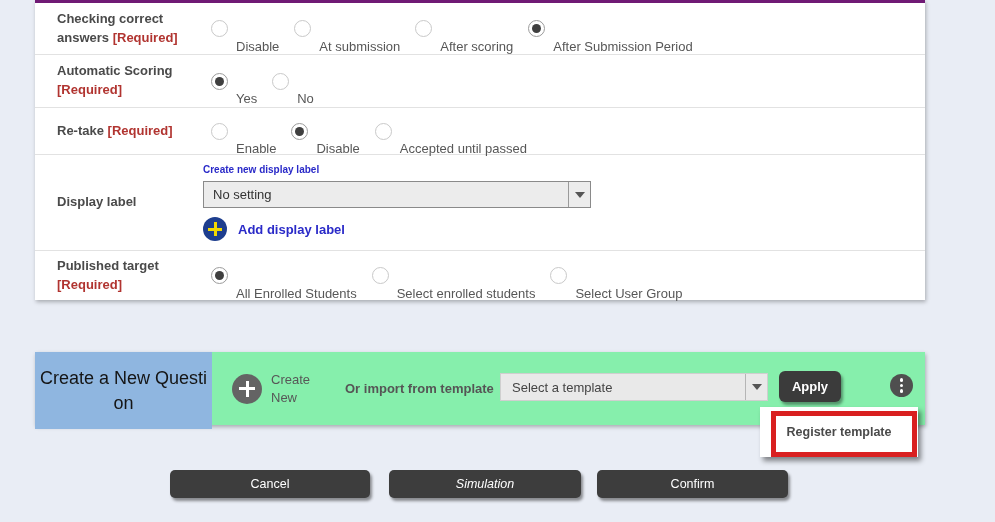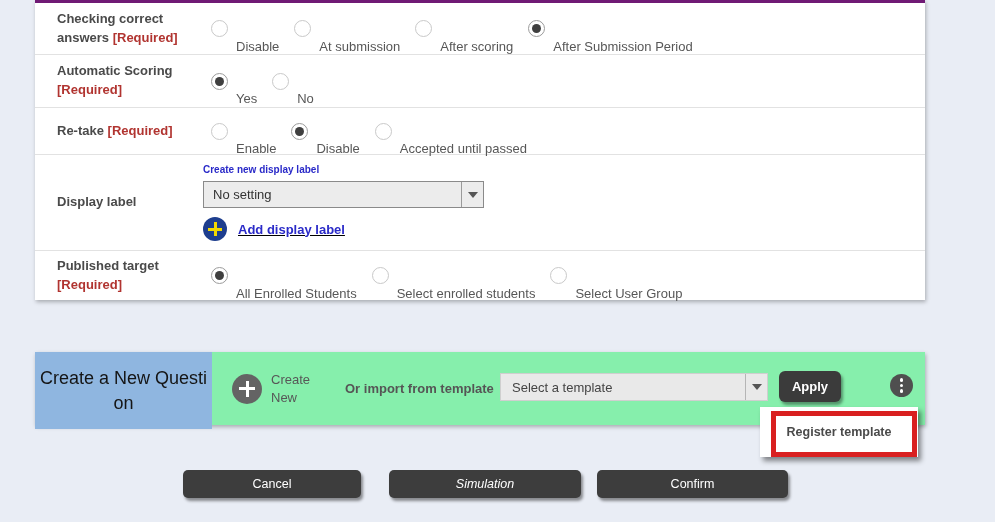--- a/index.html
+++ b/index.html
@@ -47,22 +47,22 @@
   .dl-link { font-size:10px; font-weight:bold; color:#2a2ac8; margin-bottom:6px; cursor:pointer; }
   .select {
     position:relative; height:27px; background:#ececec; border:1px solid #8a8a8a;
     display:flex; align-items:center; font-size:13px; color:#333; padding-left:9px; cursor:pointer;
   }
   .select .arrow-box {
     position:absolute; right:0; top:0; bottom:0; width:22px;
     border-left:1px solid #9a9a9a; display:flex; align-items:center; justify-content:center;
   }
   .caret { width:0; height:0; border-left:5px solid transparent; border-right:5px solid transparent; border-top:6px solid #555; }
-  .dl-select { width:281px; }
-  .dl-add { display:flex; align-items:center; gap:11px; margin-top:9px; cursor:pointer;text-decoration:underline; }
+  .dl-select { width:388px; }
+  .dl-add { display:flex; align-items:center; gap:11px; margin-top:9px; cursor:pointer; }
   .add-circle { width:24px; height:24px; border-radius:50%; background:#1e3e8e; position:relative; flex-shrink:0; }
   .add-circle::before { content:""; position:absolute; left:5px; top:10.5px; width:14px; height:3px; background:#f2d800; }
   .add-circle::after  { content:""; position:absolute; left:10.5px; top:5px; width:3px; height:14px; background:#f2d800; }
   .dl-add-text { font-size:13px; font-weight:bold; color:#2a2ac8; }
 
   
   .section2 {
     position:absolute; left:35px; top:352px; width:890px; height:73px;
     background:#86efac; box-shadow:1px 2px 4px rgba(0,0,0,0.28);
   }
@@ -104,21 +104,21 @@
     border:5px solid #d92020; pointer-events:none;
   }
 
   
   .footer-btn {
     position:absolute; top:470px; height:28px;
     background:#3d3d3d; border-radius:5px; color:#fff; font-size:12.5px;
     display:flex; align-items:center; justify-content:center;
     box-shadow:2px 3px 3px rgba(0,0,0,0.42); cursor:pointer;
   }
-  .btn-cancel { left:170px; width:178px;margin-left:13px; }
+  .btn-cancel { left:170px; width:200px; }
   .btn-simulation { left:389px; width:192px;font-style:italic; }
   .btn-confirm { left:597px; width:191px; }
 </style>
 </head>
 <body>
 
 <div class="panel">
 
   <div class="row row-h1">
     <div class="row-label">

